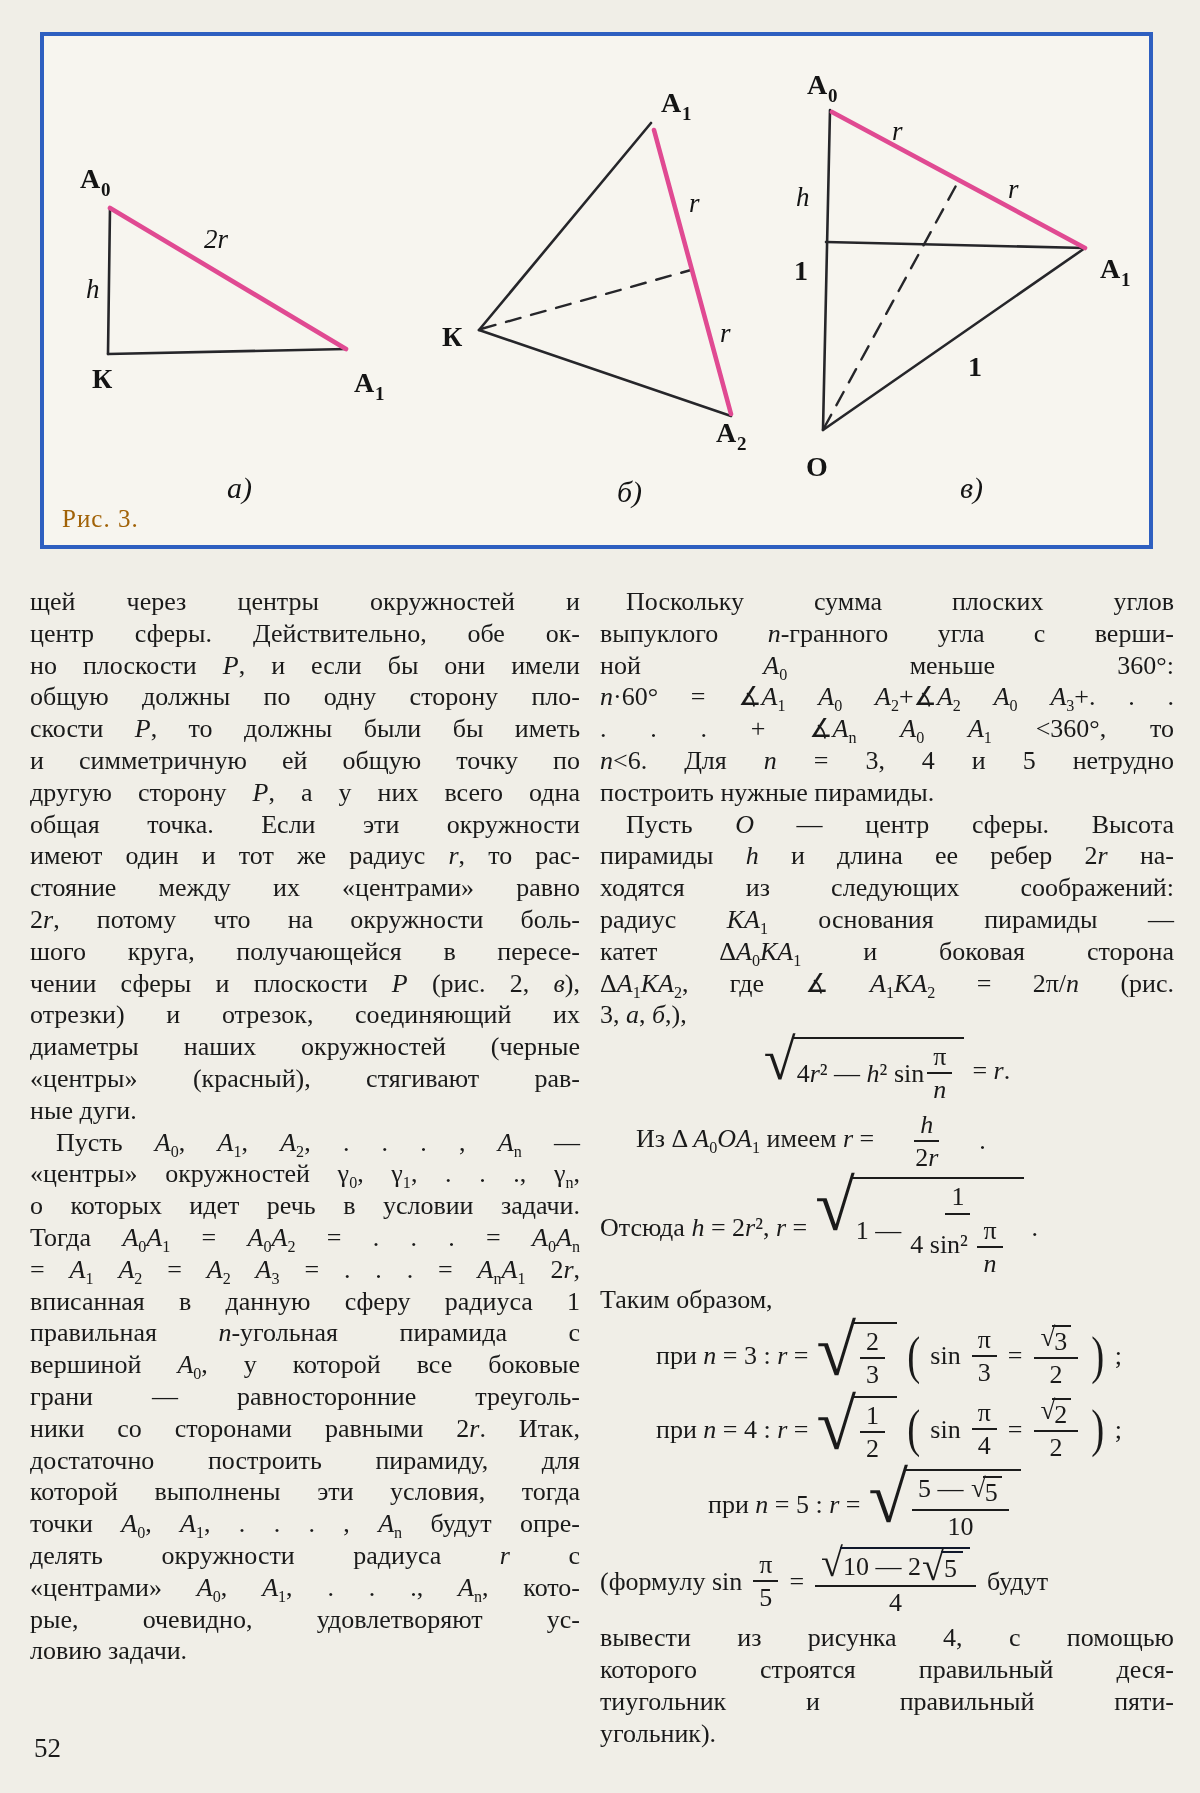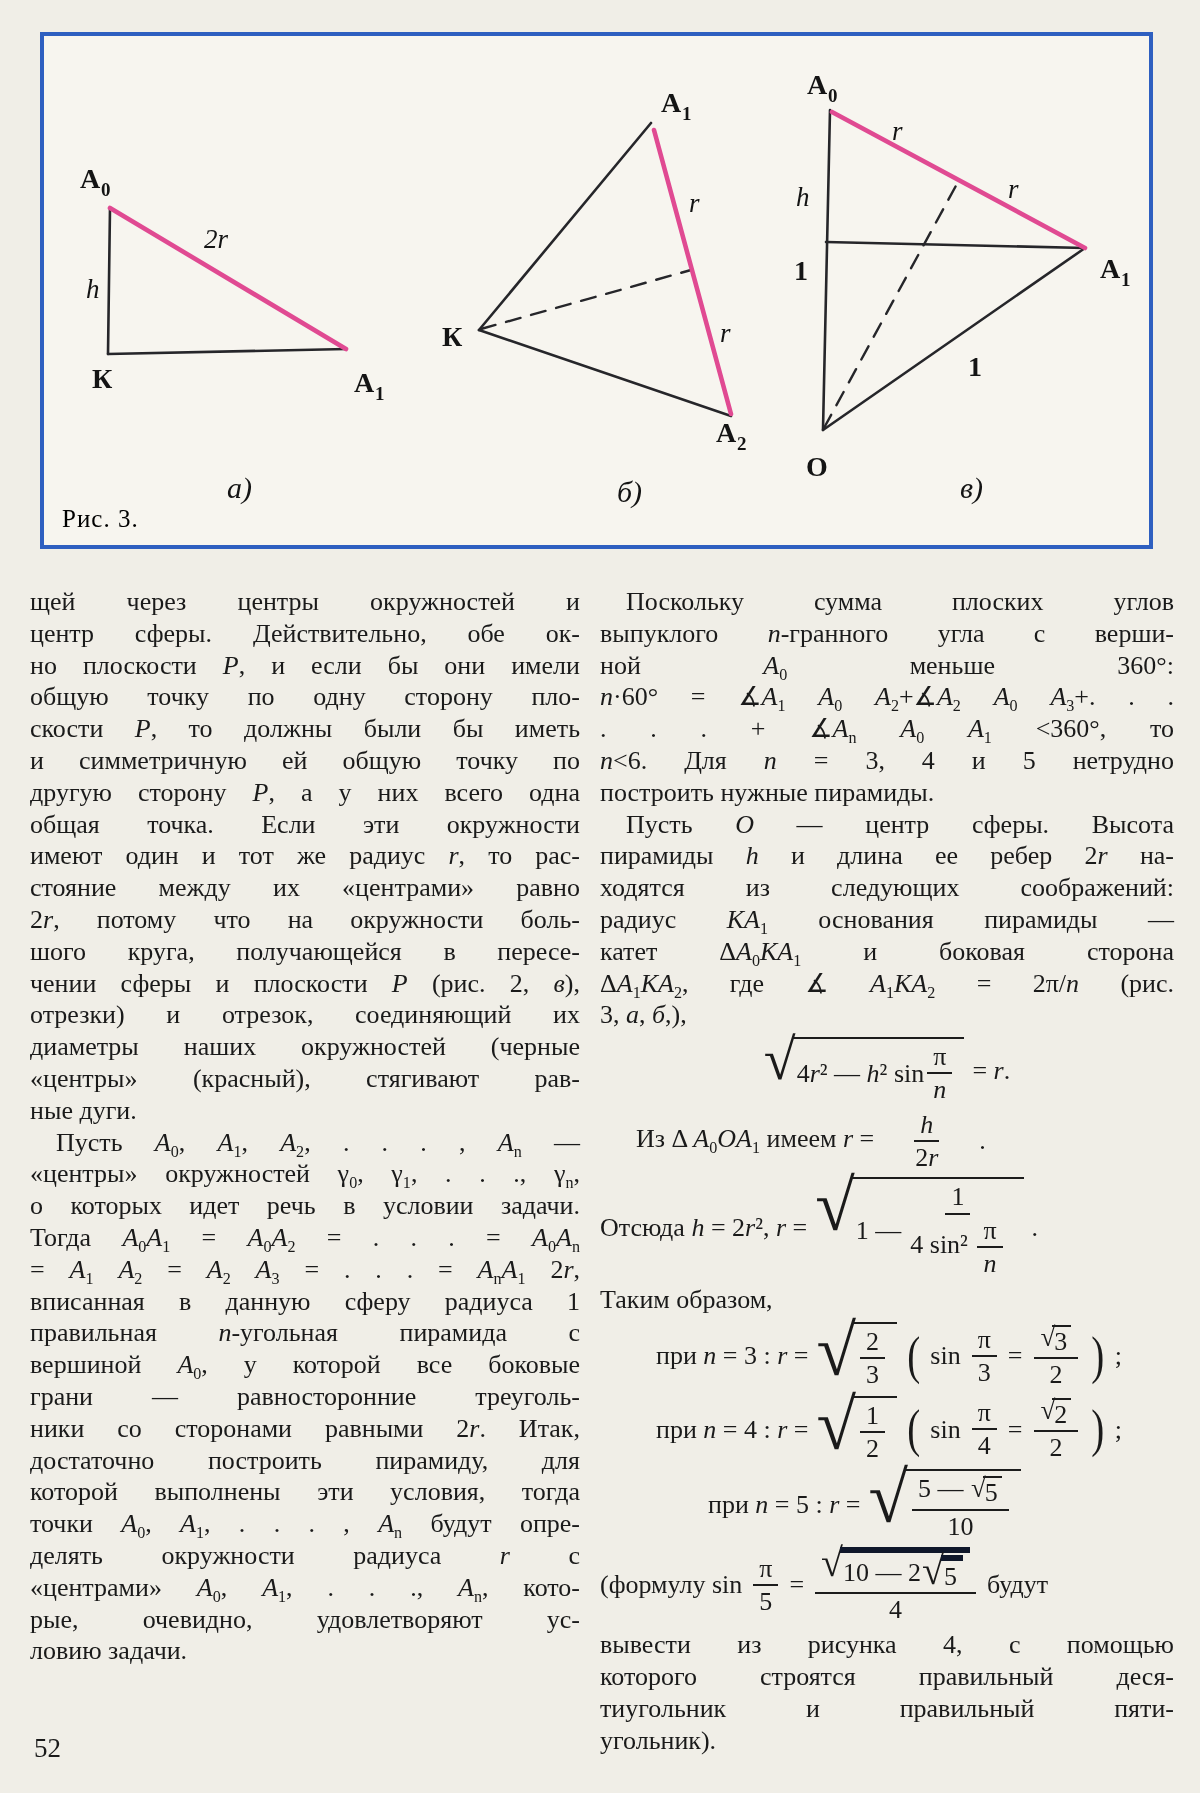--- a/index.html
+++ b/index.html
@@ -11,21 +11,21 @@
     overflow:hidden;
   }
   .page{position:absolute;inset:0;}
 
   
   .figbox{
     position:absolute;left:40px;top:32px;width:1105px;height:509px;
     border:4px solid #2e5fc0;background:#f7f5ef;
   }
   .figbox svg{position:absolute;left:0;top:0;width:100%;height:100%;}
-  .figcap{position:absolute;left:18px;bottom:12px;font-size:25px;color:#000000;letter-spacing:1px;}
+  .figcap{position:absolute;left:18px;bottom:12px;font-size:25px;color:#a16207;letter-spacing:1px;}
 
   svg text{font-family:"Liberation Serif","DejaVu Serif",serif;}
   .bl{font-weight:bold;font-size:28px;fill:#141414;}
   .sb{font-weight:bold;font-size:19px;fill:#141414;}
   .it{font-style:italic;font-size:27px;fill:#141414;}
   .tg{font-style:italic;font-size:30px;fill:#141414;}
   .ink{stroke:#26262a;stroke-width:2.6;fill:none;stroke-linecap:round;}
   .dsh{stroke:#26262a;stroke-width:2.4;fill:none;stroke-dasharray:15 11;stroke-linecap:round;}
   .pk{stroke:#e04a92;stroke-width:4.6;fill:none;stroke-linecap:round;}
 
@@ -52,21 +52,21 @@
   .frac .den{display:block;padding:2px 6px 0;text-align:center;}
   .rt{display:inline-flex;align-items:stretch;white-space:nowrap;}
   .rt .rs{align-self:flex-start;line-height:0.78;margin-right:-4px;font-weight:400;}
   .rt .rb{border-top:2.4px solid #1c1c1c;padding:4px 9px 1px 5px;display:inline-flex;align-items:center;}
   .rt.t1 .rs{font-size:58px;}
   .rt.t2 .rs{font-size:72px;line-height:0.82;}
   .rt.s{margin:0 1px;}
   .rt.s .rs{font-size:27px;line-height:0.9;margin-right:-3px;}
   .rt.s .rb{border-top:2px solid #1c1c1c;padding:1px 4px 0 2px;}
   .rt.s2 .rs{font-size:40px;line-height:0.8;margin-right:-3px;}
-  .rt.s2 .rb{border-top:6px solid #0f172a;padding:2px 6px 0 3px;}
+  .rt.s2 .rb{border-top:2px solid #0f172a;padding:2px 6px 0 3px;}
   .bp{font-size:52px;font-weight:300;line-height:0;transform:scaleX(0.75);}
   .pgnum{position:absolute;left:34px;top:1733px;font-weight:normal;font-size:27px;}
 </style>
 </head>
 <body>
 
 <div class="page">
 
   <div class="figbox">
     <svg viewBox="0 0 1105 509">
@@ -114,21 +114,21 @@
       <text class="tg" x="573" y="466">б)</text>
       <text class="tg" x="916" y="462">в)</text>
     </svg>
     <div class="figcap">Рис. 3.</div>
   </div>
 
   <div class="col col-left">
       <div class="ln">щей через центры окружностей и</div>
       <div class="ln">центр сферы. Действительно, обе ок-</div>
       <div class="ln">но плоскости <i>P</i>, и если бы они имели</div>
-      <div class="ln">общую точку по одну сторону пло-</div>
+      <div class="ln">общую должны по одну сторону пло-</div>
       <div class="ln">скости <i>P</i>, то должны были бы иметь</div>
       <div class="ln">и симметричную ей общую точку по</div>
       <div class="ln">другую сторону <i>P</i>, а у них всего одна</div>
       <div class="ln">общая точка. Если эти окружности</div>
       <div class="ln">имеют один и тот же радиус <i>r</i>, то рас-</div>
       <div class="ln">стояние между их «центрами» равно</div>
       <div class="ln">2<i>r</i>, потому что на окружности боль-</div>
       <div class="ln">шого круга, получающейся в пересе-</div>
       <div class="ln">чении сферы и плоскости <i>P</i> (рис. 2, <i>в</i>),</div>
       <div class="ln">отрезки) и отрезок, соединяющий их</div>

